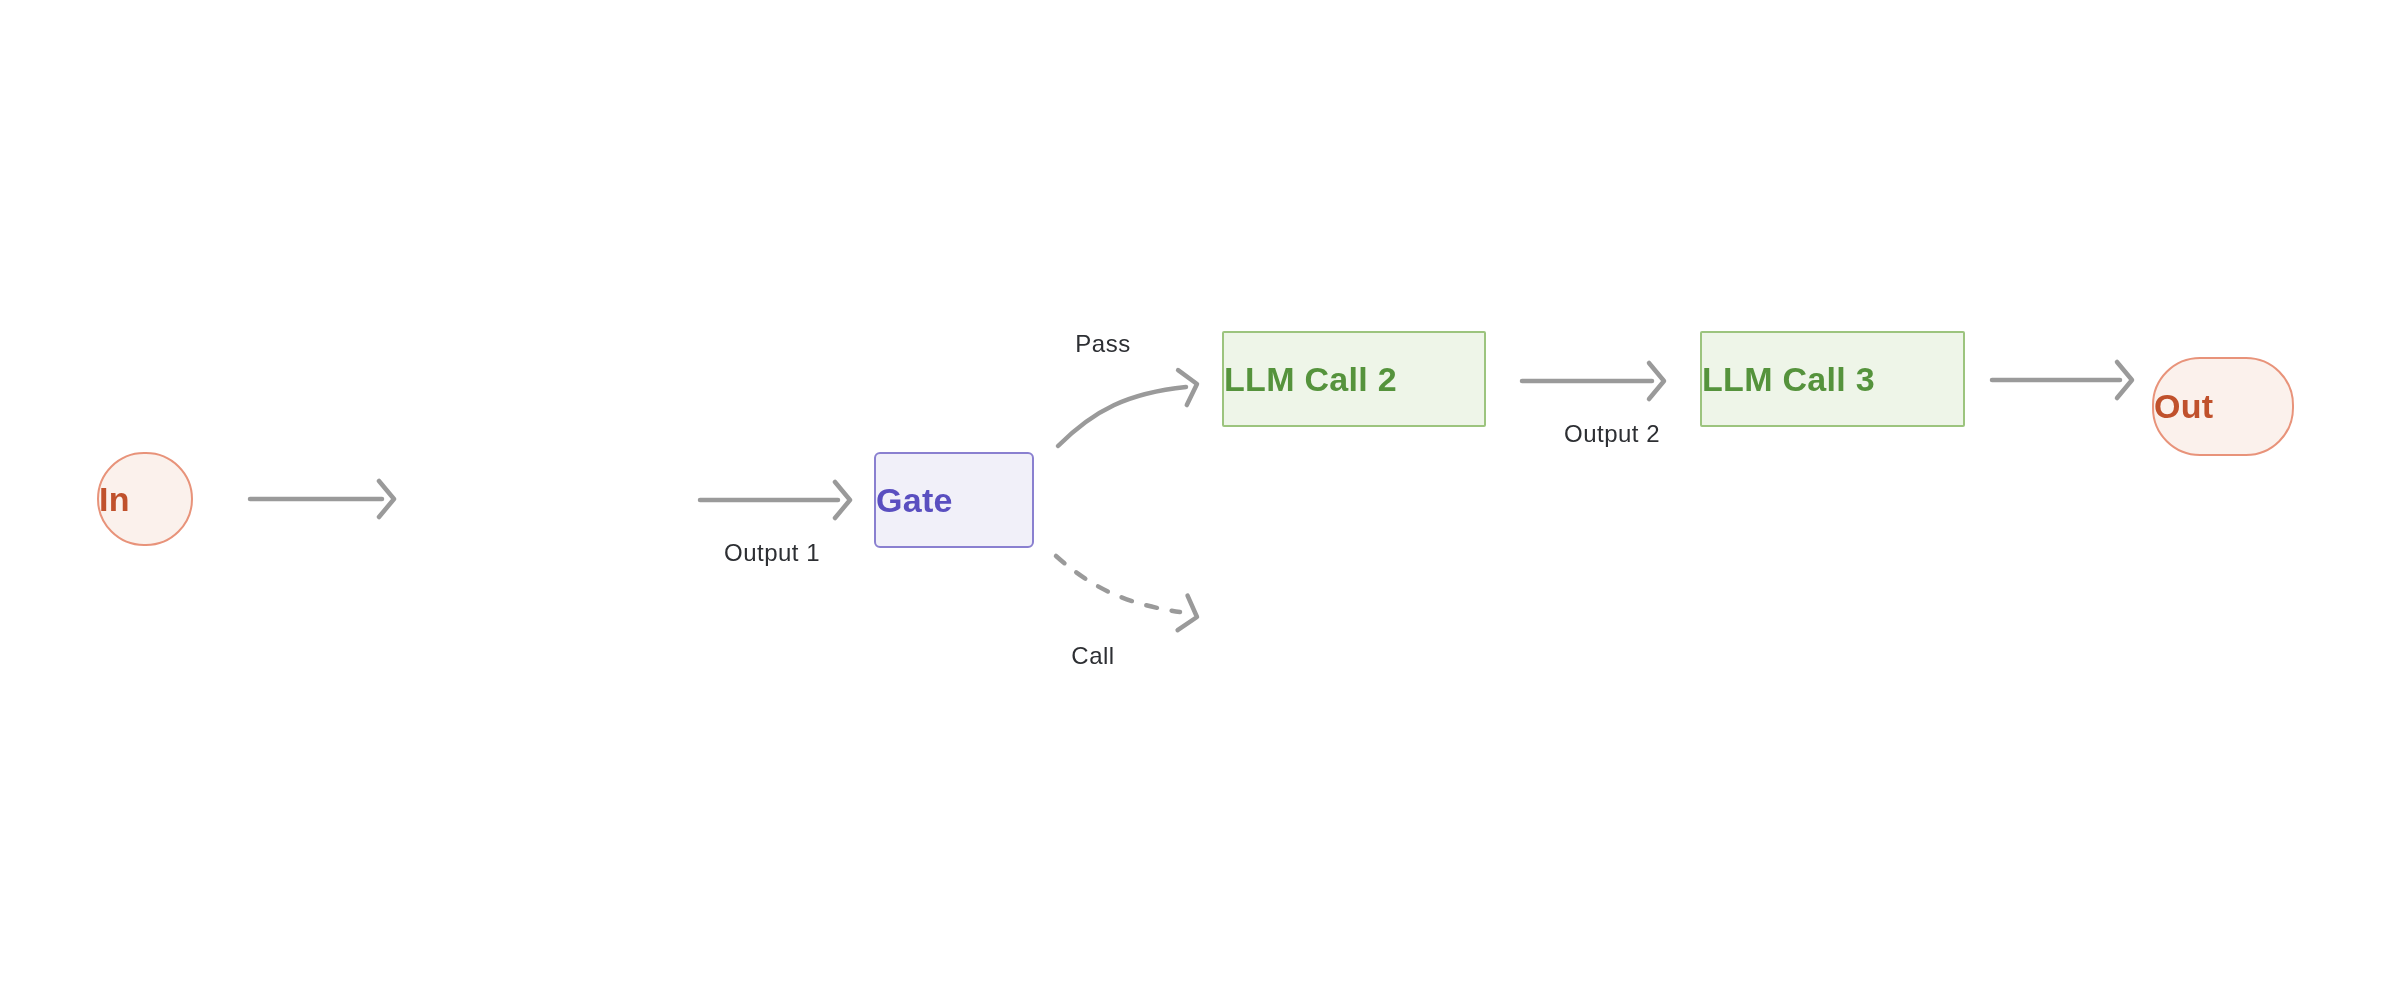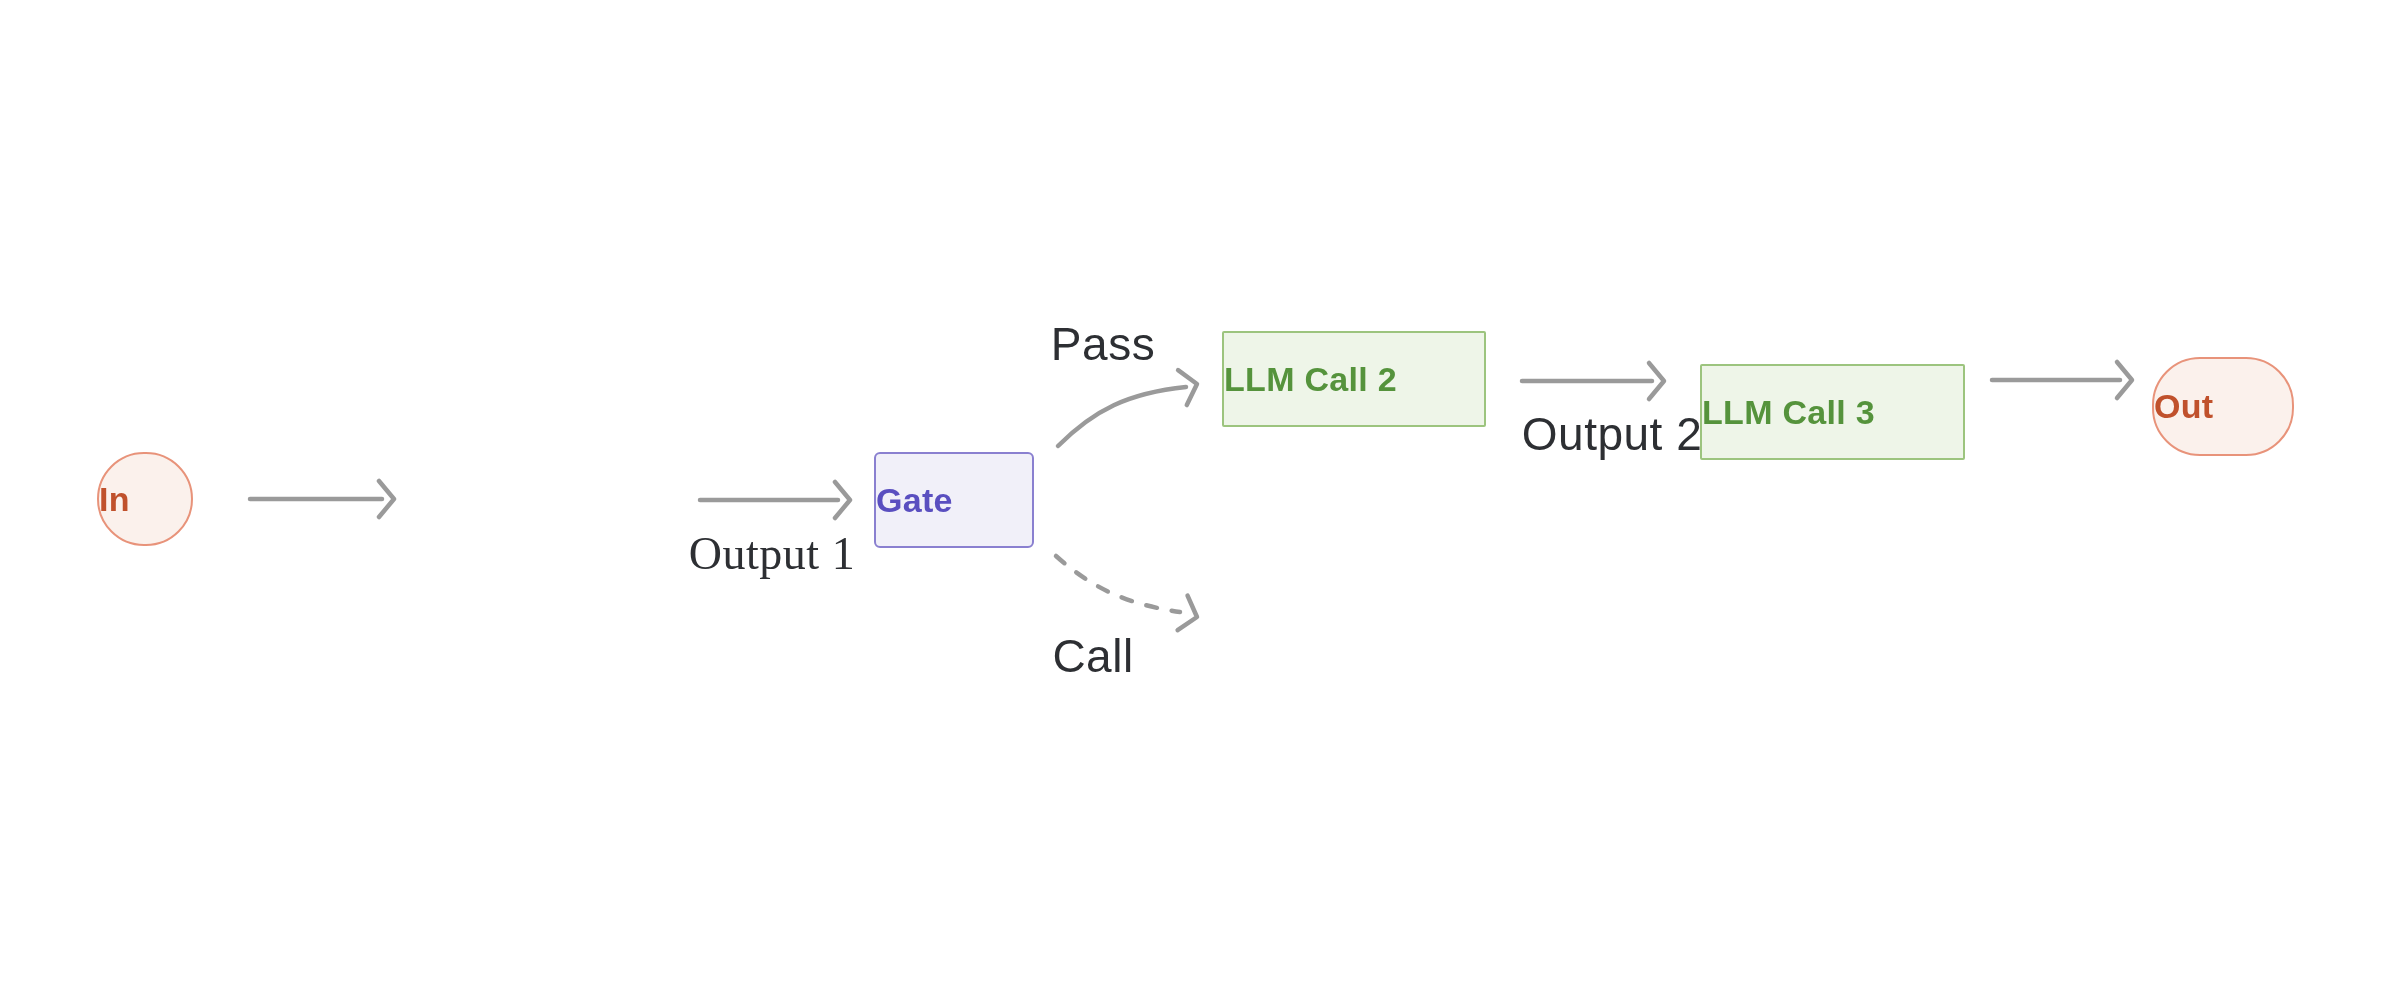--- a/index.html
+++ b/index.html
@@ -56,21 +56,21 @@
   .node.decision{
     background:var(--gate-fill);
     border:2.5px solid var(--gate-border);
     color:var(--gate-text);
     border-radius:6px;
   }
   .edge-label{
     position:absolute;
     transform:translate(-50%,-50%);
     color:var(--label);
-    font-size:46px;
+    font-size:24px;
     letter-spacing:0.5px;
     white-space:nowrap;
   }
 </style>
 </head>
 <body>
 
 <div class="stage">
 
   <svg class="edges" width="2401" height="1000" viewBox="0 0 2401 1000" aria-hidden="true">
@@ -105,30 +105,30 @@
 
 
   <div class="node decision" style="left:874px;top:452px;width:160px;height:96px;">
     <span>Gate</span>
   </div>
 
   <div class="node process" style="left:1222px;top:331px;width:264px;height:96px;">
     <span>LLM Call 2</span>
   </div>
 
-  <div class="node process" style="left:1700px;top:331px;width:265px;height:96px;margin-top:33px;">
+  <div class="node process" style="left:1700px;top:331px;width:265px;height:96px;">
     <span>LLM Call 3</span>
   </div>
 
   <div class="node terminal" style="left:2152px;top:329px;width:142px;height:99px;margin-top:28px;">
     <span>Out</span>
   </div>
 
 
-  <div class="edge-label" style="left:772px;top:553px;font-family:Liberation Serif, serif;">Output 1</div>
+  <div class="edge-label" style="left:772px;top:553px;">Output 1</div>
 
   <div class="edge-label" style="left:1103px;top:344px;">Pass</div>
 
   <div class="edge-label" style="left:1596px;top:434px;margin-left:16px;">Output 2</div>
 
   <div class="edge-label" style="left:1093px;top:656px;">Call</div>
 
 </div>
 
 </body></html>

